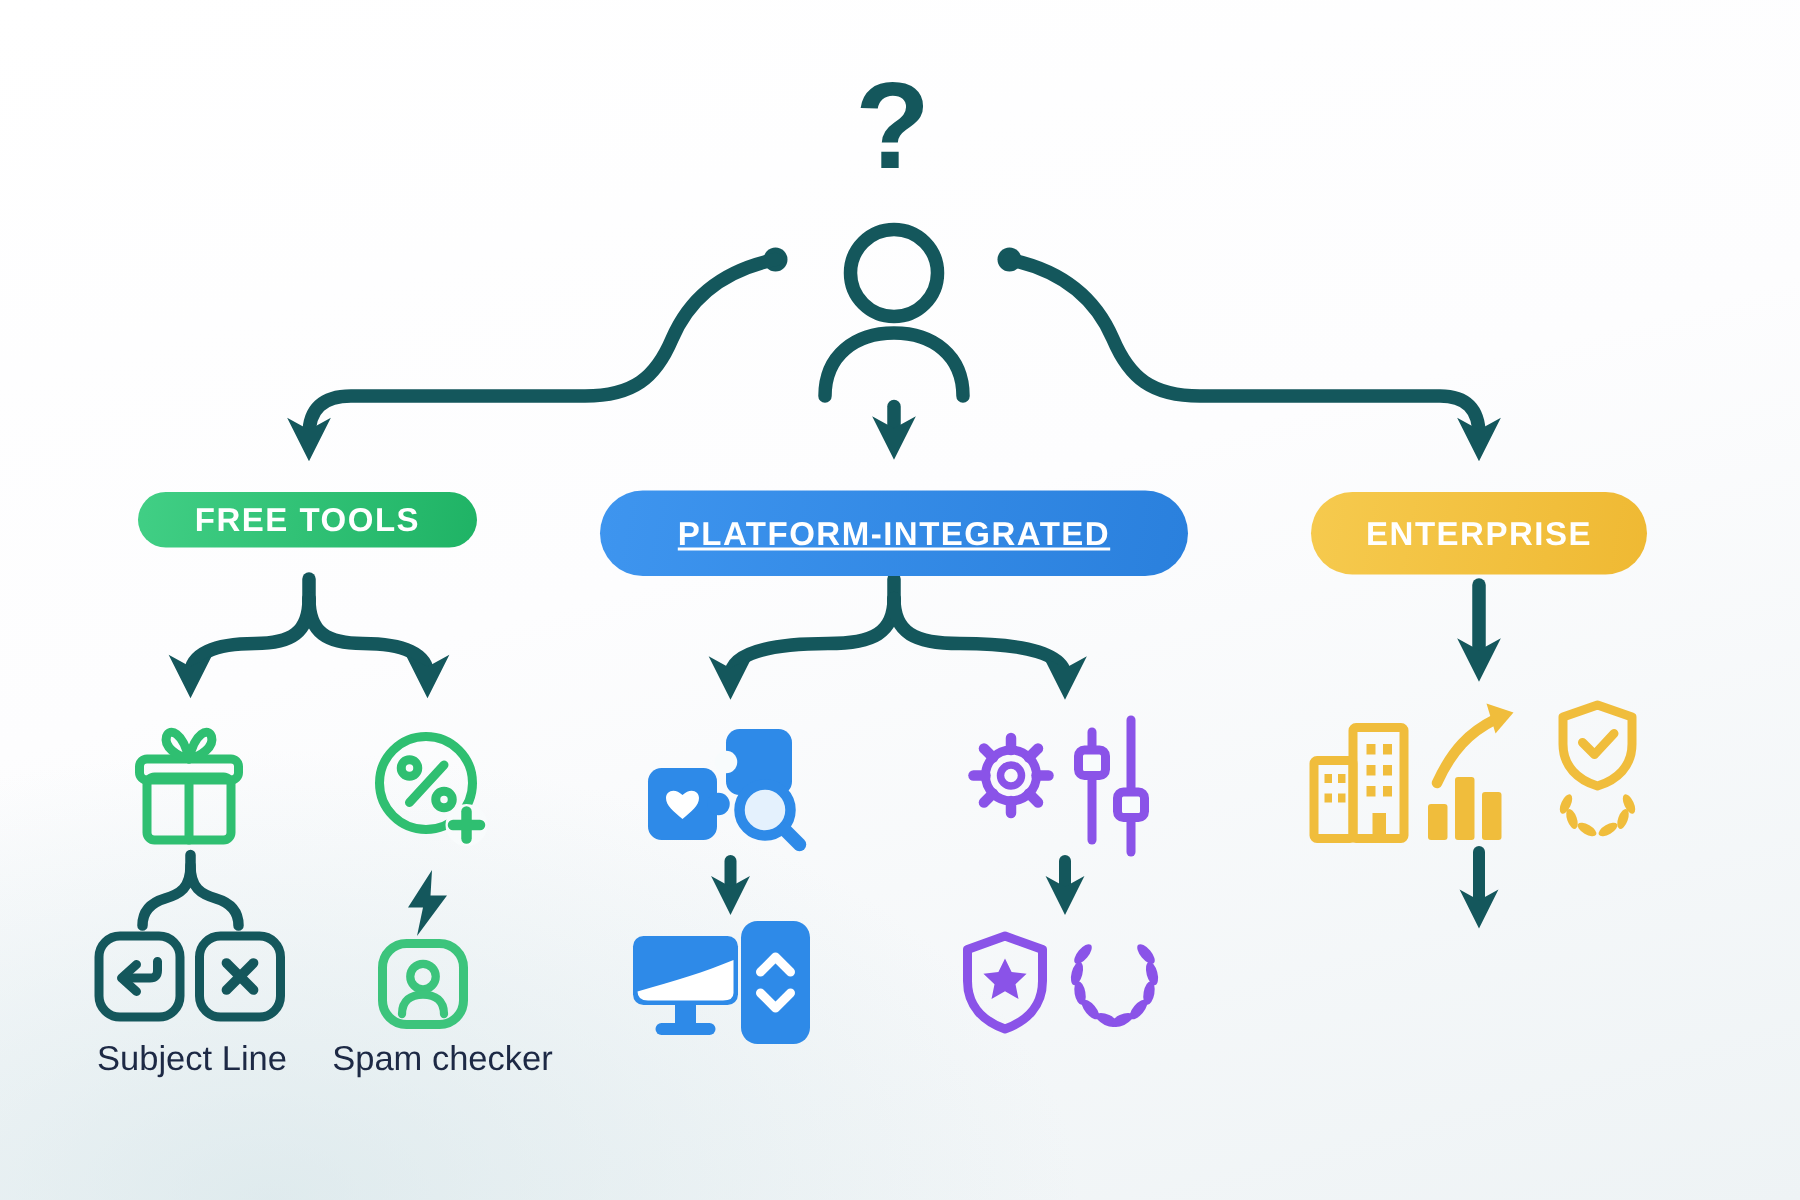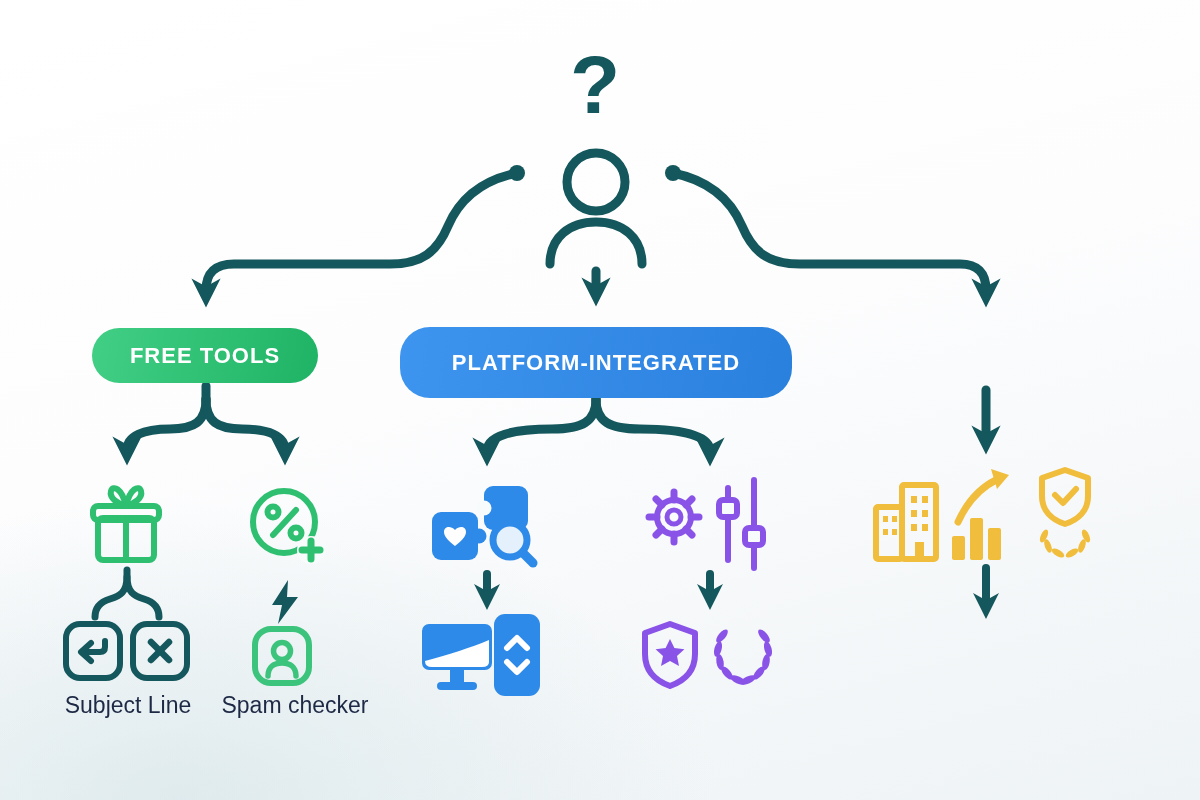--- a/index.html
+++ b/index.html
@@ -13,24 +13,24 @@
   .abs{position:absolute;}
   .qmark{
     left:560px;top:44px;width:70px;text-align:center;
     font-size:82px;font-weight:bold;color:#14575c;line-height:1;
   }
   .pill{
     display:flex;align-items:center;justify-content:center;
     color:#ffffff;font-weight:bold;font-size:22px;letter-spacing:1px;
     border-radius:30px;white-space:nowrap;
   }
-  .pill-free{left:92px;top:328px;width:226px;height:55px;
+  .pill-free{left:92px;top:328px;width:226px;height:37px;
     background:linear-gradient(100deg,#41cf85,#1fb365);}
-  .pill-platform{left:400px;top:327px;width:392px;height:71px;
-    background:linear-gradient(100deg,#3e95ef,#2a80dd);}
+  .pill-platform{left:400px;top:327px;width:392px;height:57px;
+    background:linear-gradient(100deg,#3e95ef,#2a80dd);text-decoration:underline;}
   .pill-enterprise{left:874px;top:328px;width:224px;height:55px;
     background:linear-gradient(100deg,#f6ca4e,#efb933);}
   .caption{
     top:692px;text-align:center;font-size:23px;color:#1d2945;font-weight:500;
   }
   .cap-subject{left:38px;width:180px;}
   .cap-spam{left:204px;width:182px;}
   svg{display:block;}
 </style>
 </head>
@@ -73,20 +73,21 @@
     <svg width="122" height="130" viewBox="0 0 122 130">
       <g fill="none" stroke="#14575c" stroke-width="9" stroke-linecap="round">
         <circle cx="61" cy="40" r="29"></circle>
         <path d="M15 122 C15 95 35 80 61 80 C87 80 107 95 107 122"></path>
       </g>
     </svg>
   </div>
 
   <div class="abs pill pill-free">FREE TOOLS</div>
   <div class="abs pill pill-platform">PLATFORM-INTEGRATED</div>
+  <div class="abs pill pill-enterprise">ENTERPRISE</div>
 
   <div class="abs" style="left:86px;top:482px">
     <svg width="80" height="84" viewBox="0 0 80 84">
       <g fill="none" stroke="#2fbf71" stroke-width="6" stroke-linecap="round" stroke-linejoin="round">
         <rect x="12" y="36" width="56" height="42" rx="5"></rect>
         <rect x="7" y="24" width="66" height="14" rx="5"></rect>
         <line x1="40" y1="38" x2="40" y2="78"></line>
         <path d="M40 24 C32 22 23 16 25 9 C27 3 36 6 40 24 Z"></path>
         <path d="M40 24 C48 22 57 16 55 9 C53 3 44 6 40 24 Z"></path>
       </g>

